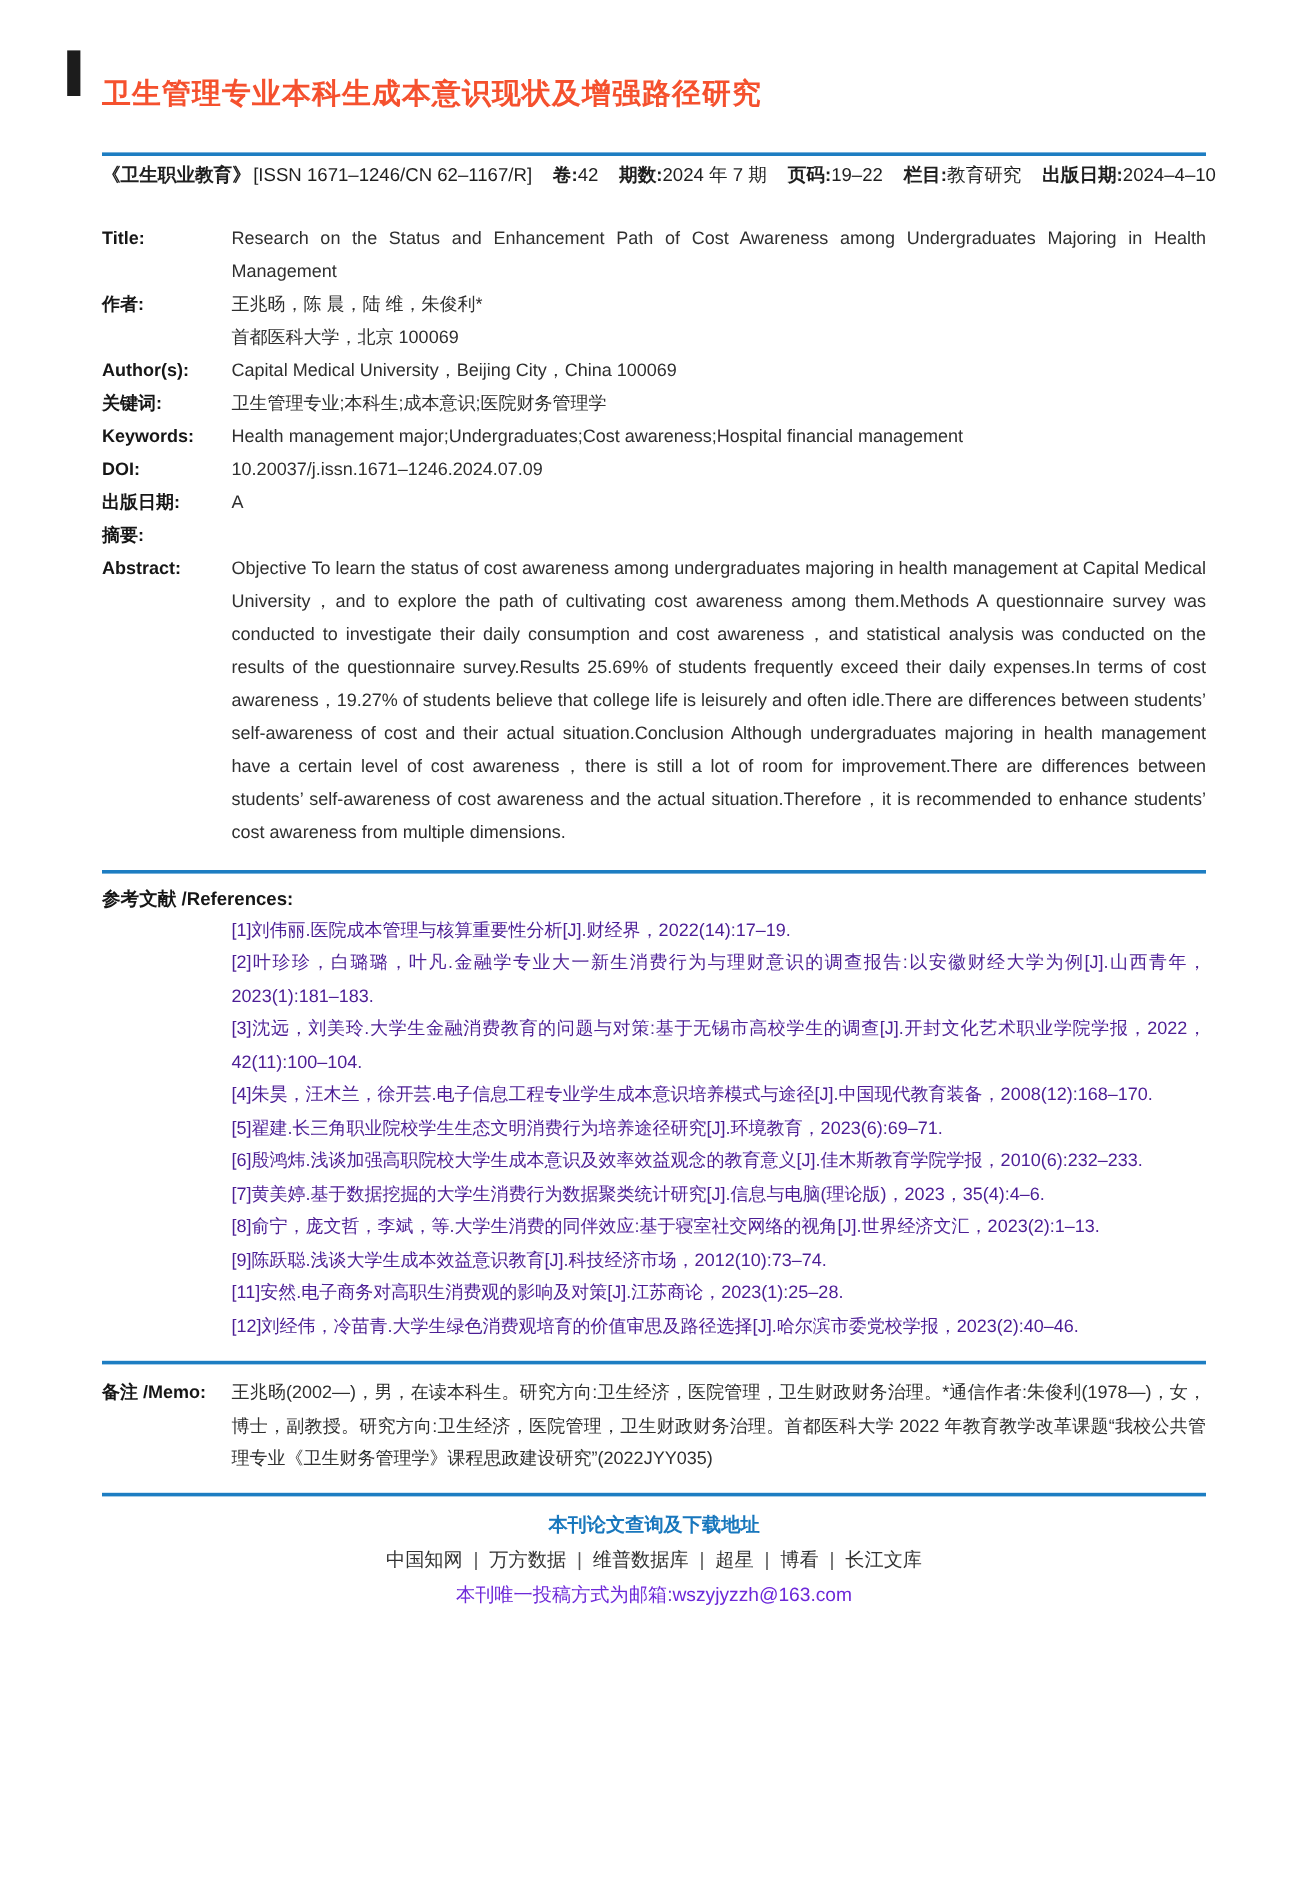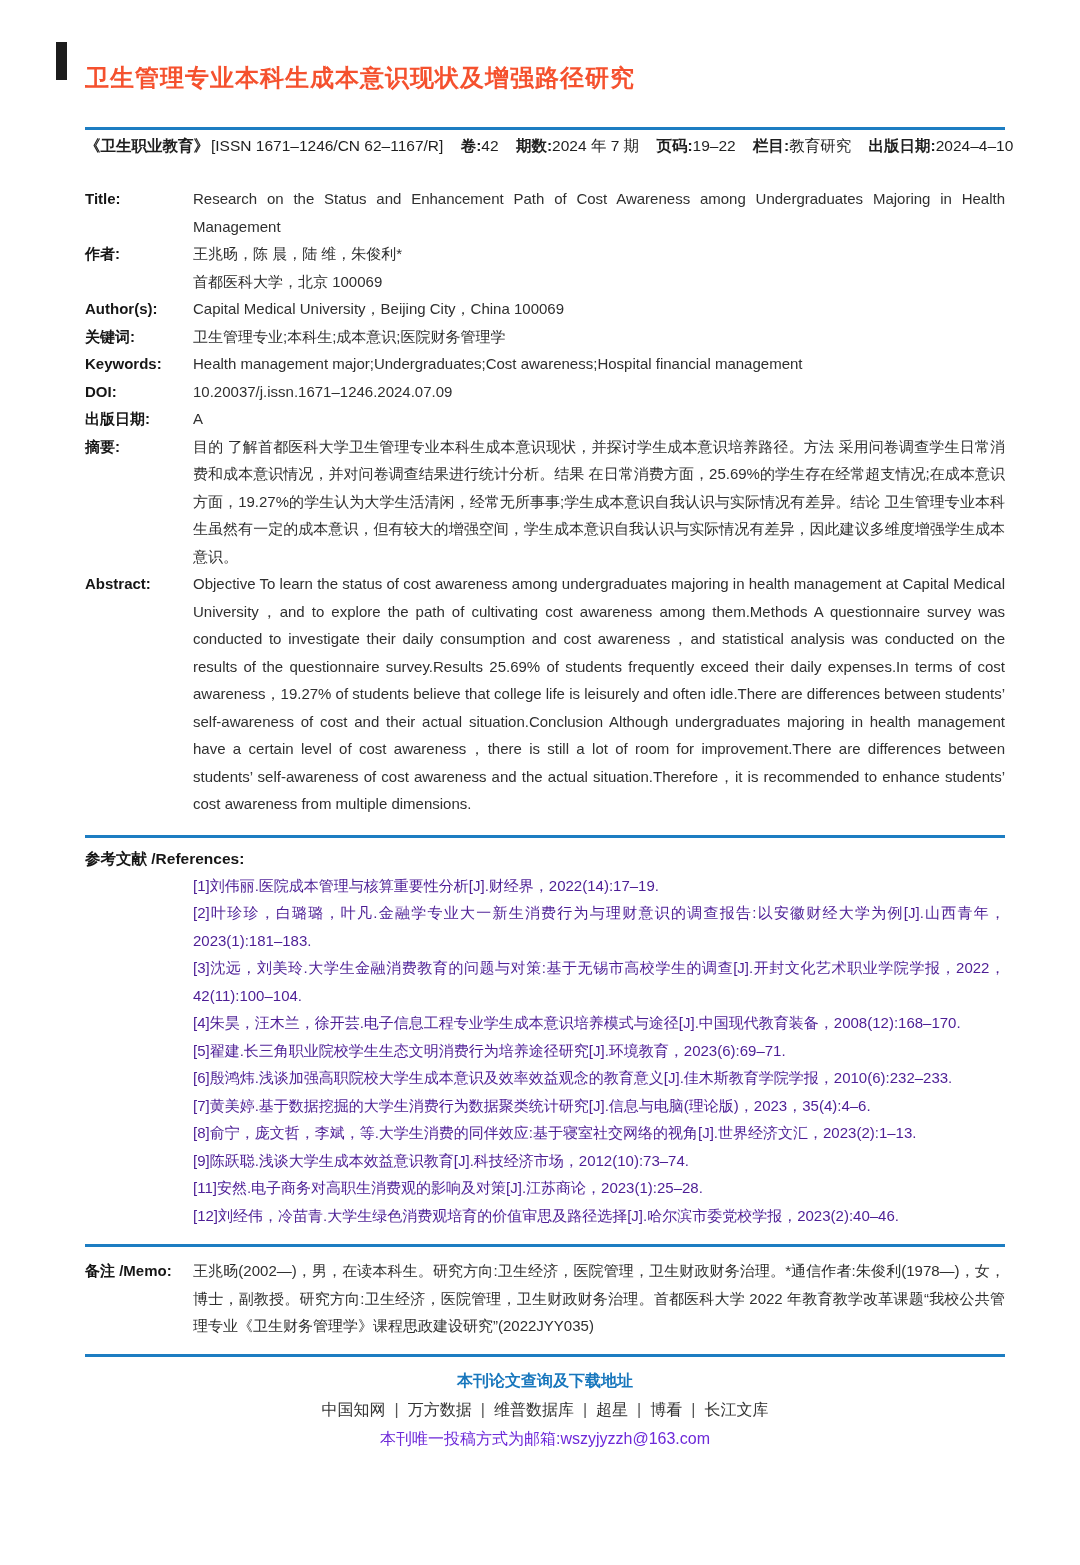--- a/index.html
+++ b/index.html
@@ -105,21 +105,20 @@
         <div class="meta-value">10.20037/j.issn.1671–1246.2024.07.09</div>
       </div>
 
       <div class="meta-row">
         <div class="meta-label">出版日期:</div>
         <div class="meta-value">A</div>
       </div>
 
       <div class="meta-row">
         <div class="meta-label">摘要:</div>
-        <div class="meta-value justify">目的 了解首都医科大学卫生管理专业本科生成本意识现状，并探讨学生成本意识培养路径。方法 采用问卷调查学生日常消费和成本意识情况，并对问卷调查结果进行统计分析。结果 在日常消费方面，25.69%的学生存在经常超支情况;在成本意识方面，19.27%的学生认为大学生活清闲，经常无所事事;学生成本意识自我认识与实际情况有差异。结论 卫生管理专业本科生虽然有一定的成本意识，但有较大的增强空间，学生成本意识自我认识与实际情况有差异，因此建议多维度增强学生成本意识。</div>
       </div>
 
       <div class="meta-row">
         <div class="meta-label">Abstract:</div>
         <div class="meta-value justify">Objective To learn the status of cost awareness among undergraduates majoring in health management at Capital Medical University，and to explore the path of cultivating cost awareness among them.Methods A questionnaire survey was conducted to investigate their daily consumption and cost awareness，and statistical analysis was conducted on the results of the questionnaire survey.Results 25.69% of students frequently exceed their daily expenses.In terms of cost awareness，19.27% of students believe that college life is leisurely and often idle.There are differences between students’ self-awareness of cost and their actual situation.Conclusion Although undergraduates majoring in health management have a certain level of cost awareness，there is still a lot of room for improvement.There are differences between students’ self-awareness of cost awareness and the actual situation.Therefore，it is recommended to enhance students’ cost awareness from multiple dimensions.</div>
       </div>
 
     </div>
 
     <div class="rule rule-refs"></div>

